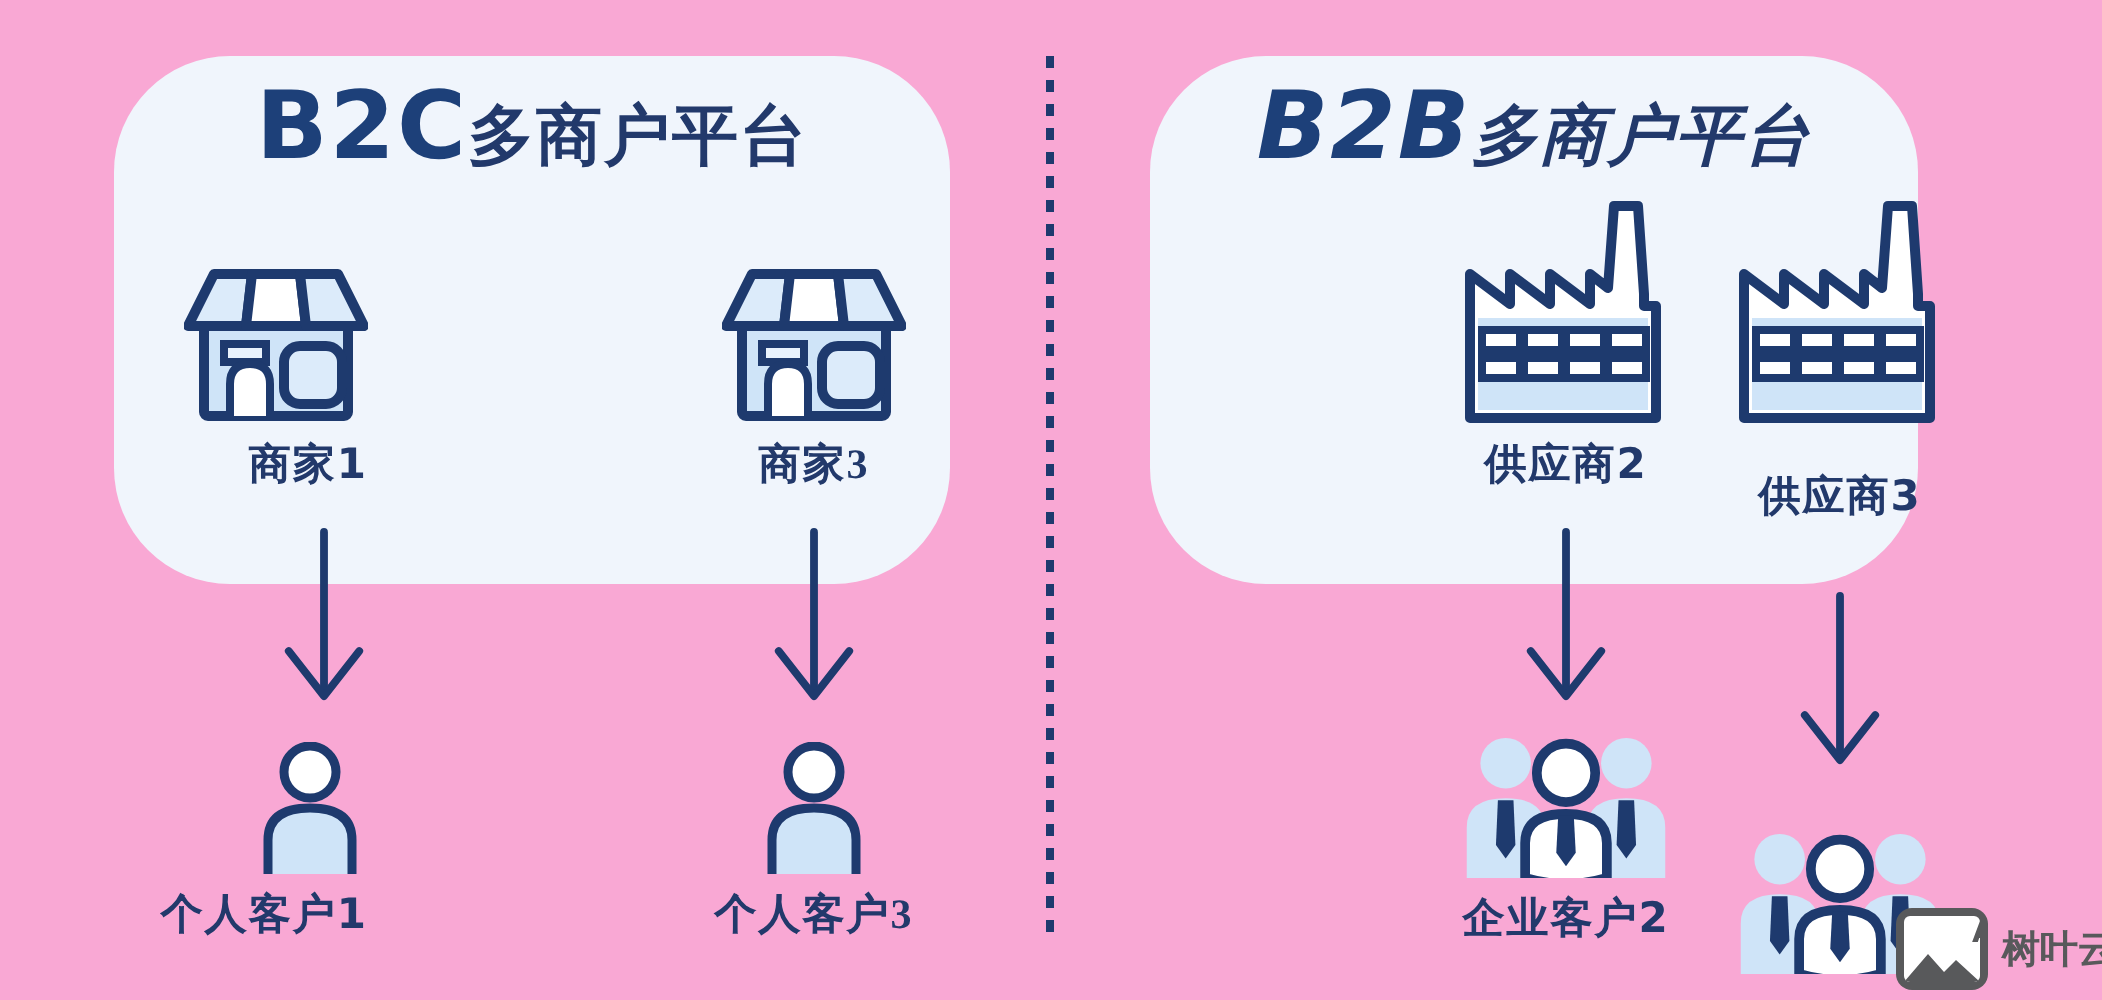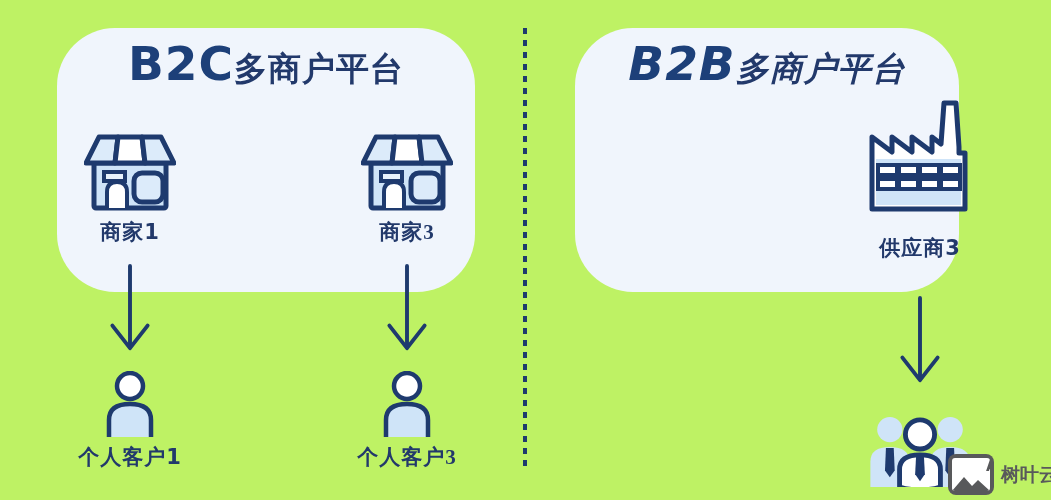--- a/index.html
+++ b/index.html
@@ -3,21 +3,21 @@
 <meta charset="utf-8">
 <style>
   html,body{margin:0;padding:0;}
   body{
     font-family:"DejaVu Sans","Liberation Sans",sans-serif;
     background:#ffffff;
   }
   .page{
     position:relative;
     width:1051px;height:500px;
-    background:#bef264;
+    background:#f9a8d4;
     overflow:hidden;
   }
   .panel{
     position:absolute;
     top:28px;height:264px;
     background:#f0f5fc;
     border-radius:58px;
     z-index:0;
   }
   .panel.left{left:57px;width:418px;}
@@ -49,21 +49,21 @@
     z-index:1;
   }
   .col{
     position:absolute;
     top:0;
     display:flex;
     flex-direction:column;
     align-items:center;
     z-index:2;
   }
-  .col.c-l1{left:60px;width:140px;}
+  .col.c-l1{left:44px;width:140px;align-items:flex-end;}
   .col.c-l2{left:198px;width:140px;}
   .col.c-l3{left:337px;width:140px;font-family:Liberation Serif, serif;}
   .col.c-r1{left:573px;width:144px;}
   .col.c-r2{left:711px;width:144px;}
   .col.c-r3{left:848px;width:144px;gap:16px;}
   .store-svg{width:92px;height:82px;margin-top:131px;}
   .factory-svg{width:104px;height:118px;margin-top:95px;}
   .node-label{
     margin-top:7px;
     font-size:21px;
@@ -217,20 +217,33 @@
     <div class="node-label">商家3</div>
     <svg class="arrow-svg">
         <use href="#sym-arrow"></use>
       </svg>
     <svg class="person-svg">
         <use href="#sym-person"></use>
       </svg>
     <div class="cust-label">个人客户3</div>
   </div>
 
+  <div class="col c-r2">
+    <svg class="factory-svg">
+        <use href="#sym-factory"></use>
+      </svg>
+    <div class="node-label">供应商2</div>
+    <svg class="arrow-svg">
+        <use href="#sym-arrow"></use>
+      </svg>
+    <svg class="group-svg">
+        <use href="#sym-group"></use>
+      </svg>
+    <div class="cust-label">企业客户2</div>
+  </div>
   <div class="col c-r3">
     <svg class="factory-svg">
         <use href="#sym-factory"></use>
       </svg>
     <div class="node-label">供应商3</div>
     <svg class="arrow-svg">
         <use href="#sym-arrow"></use>
       </svg>
     <svg class="group-svg">
         <use href="#sym-group"></use>

